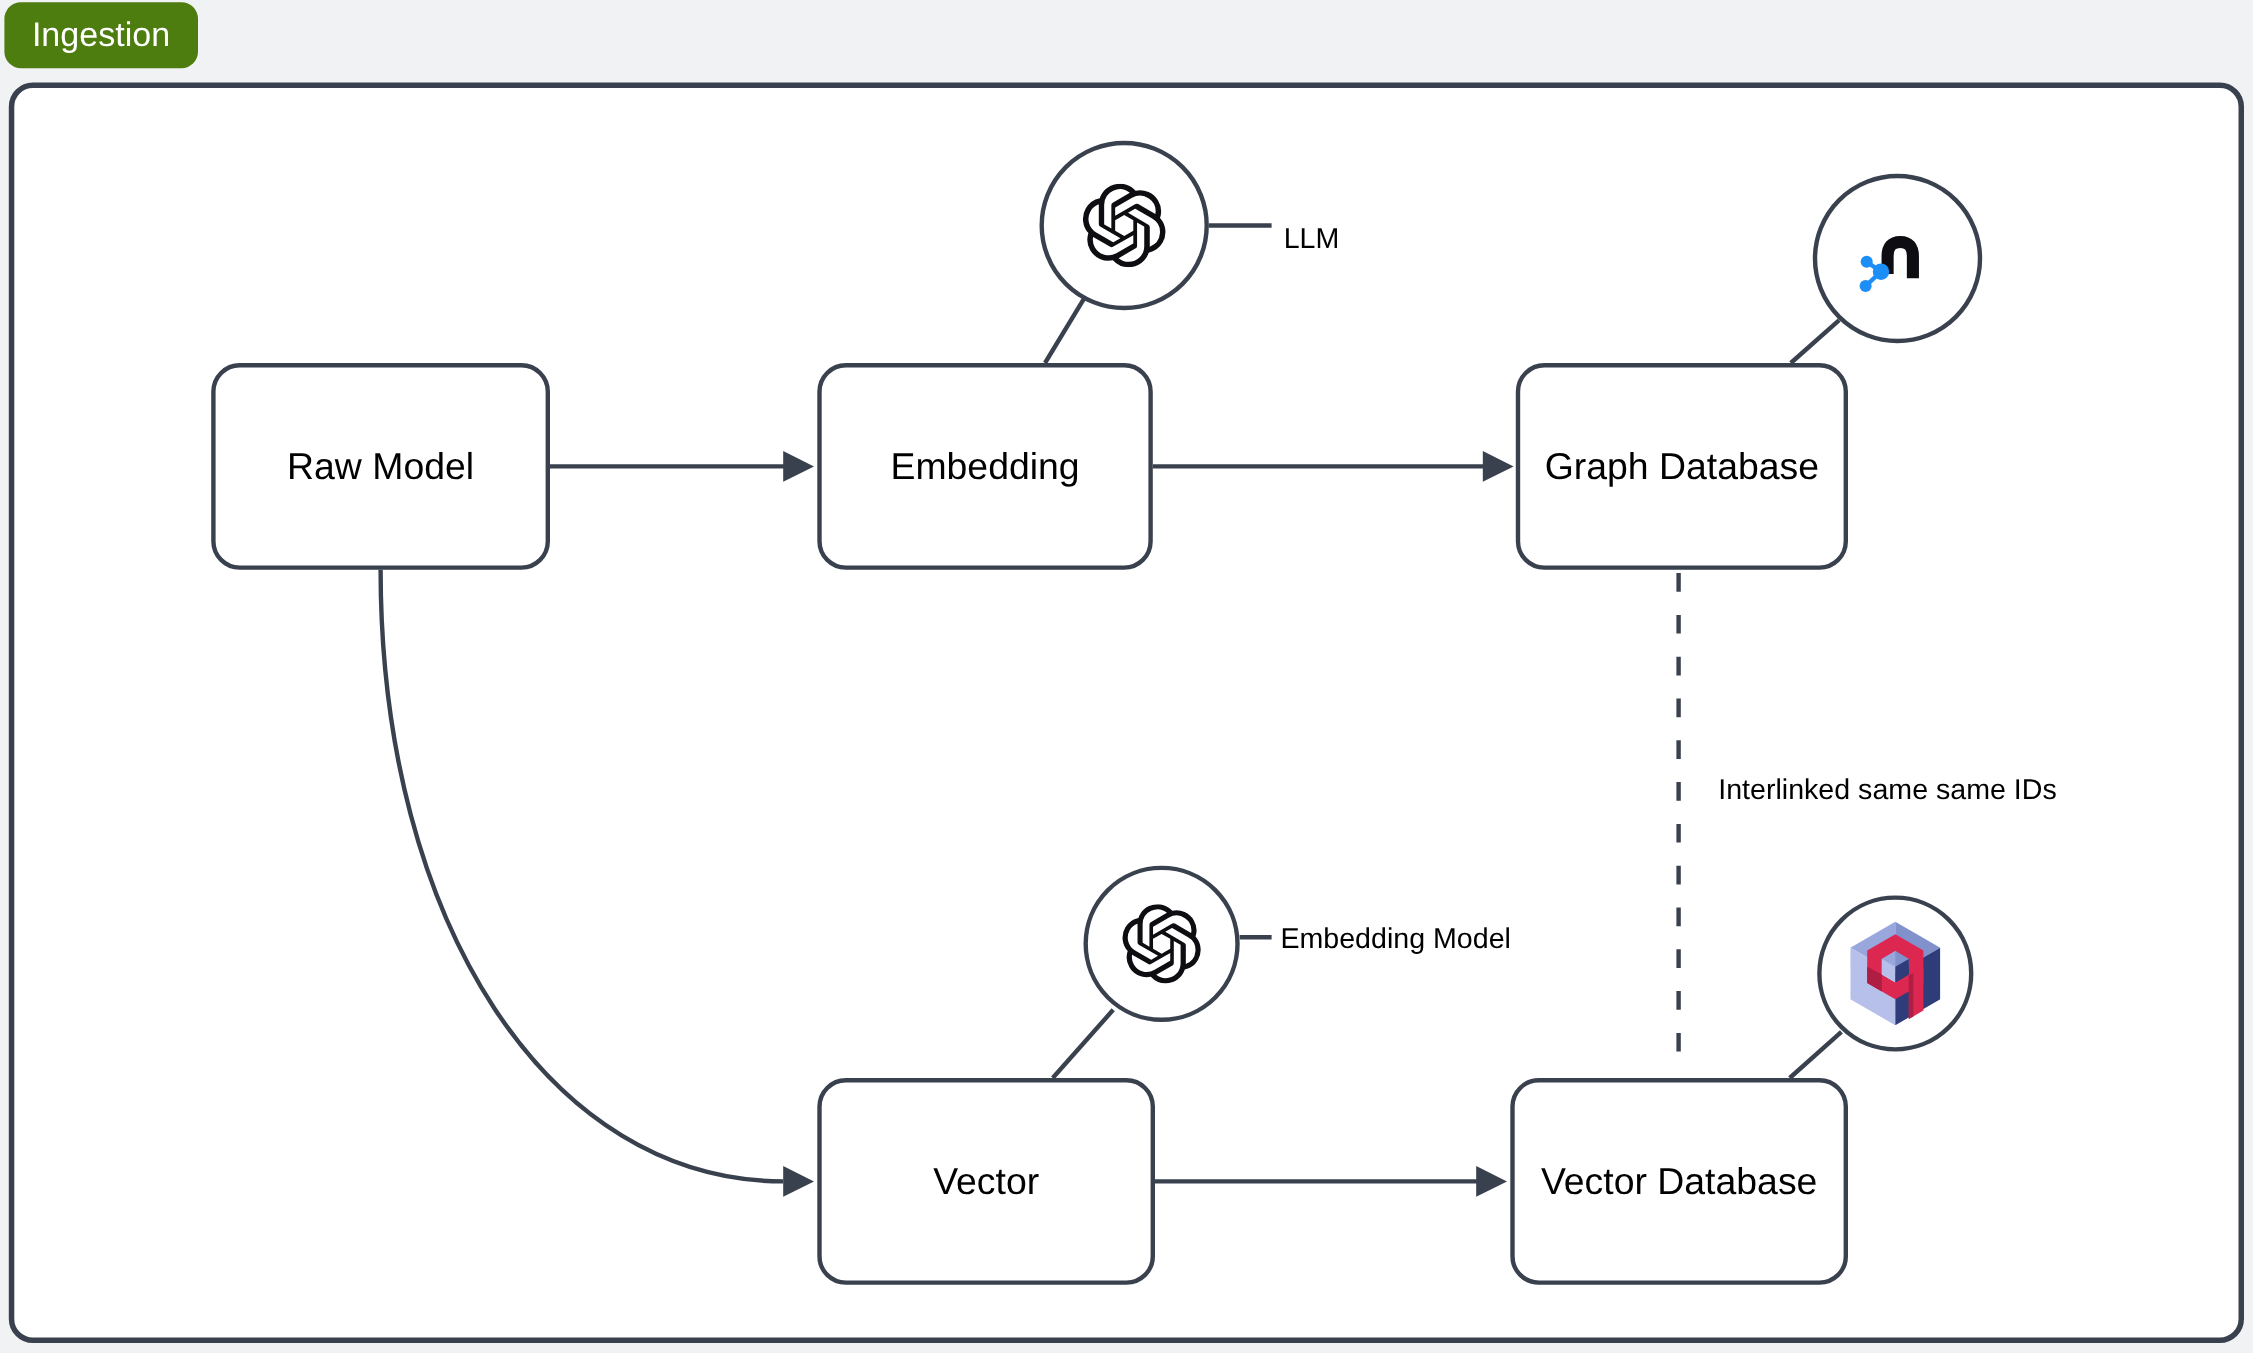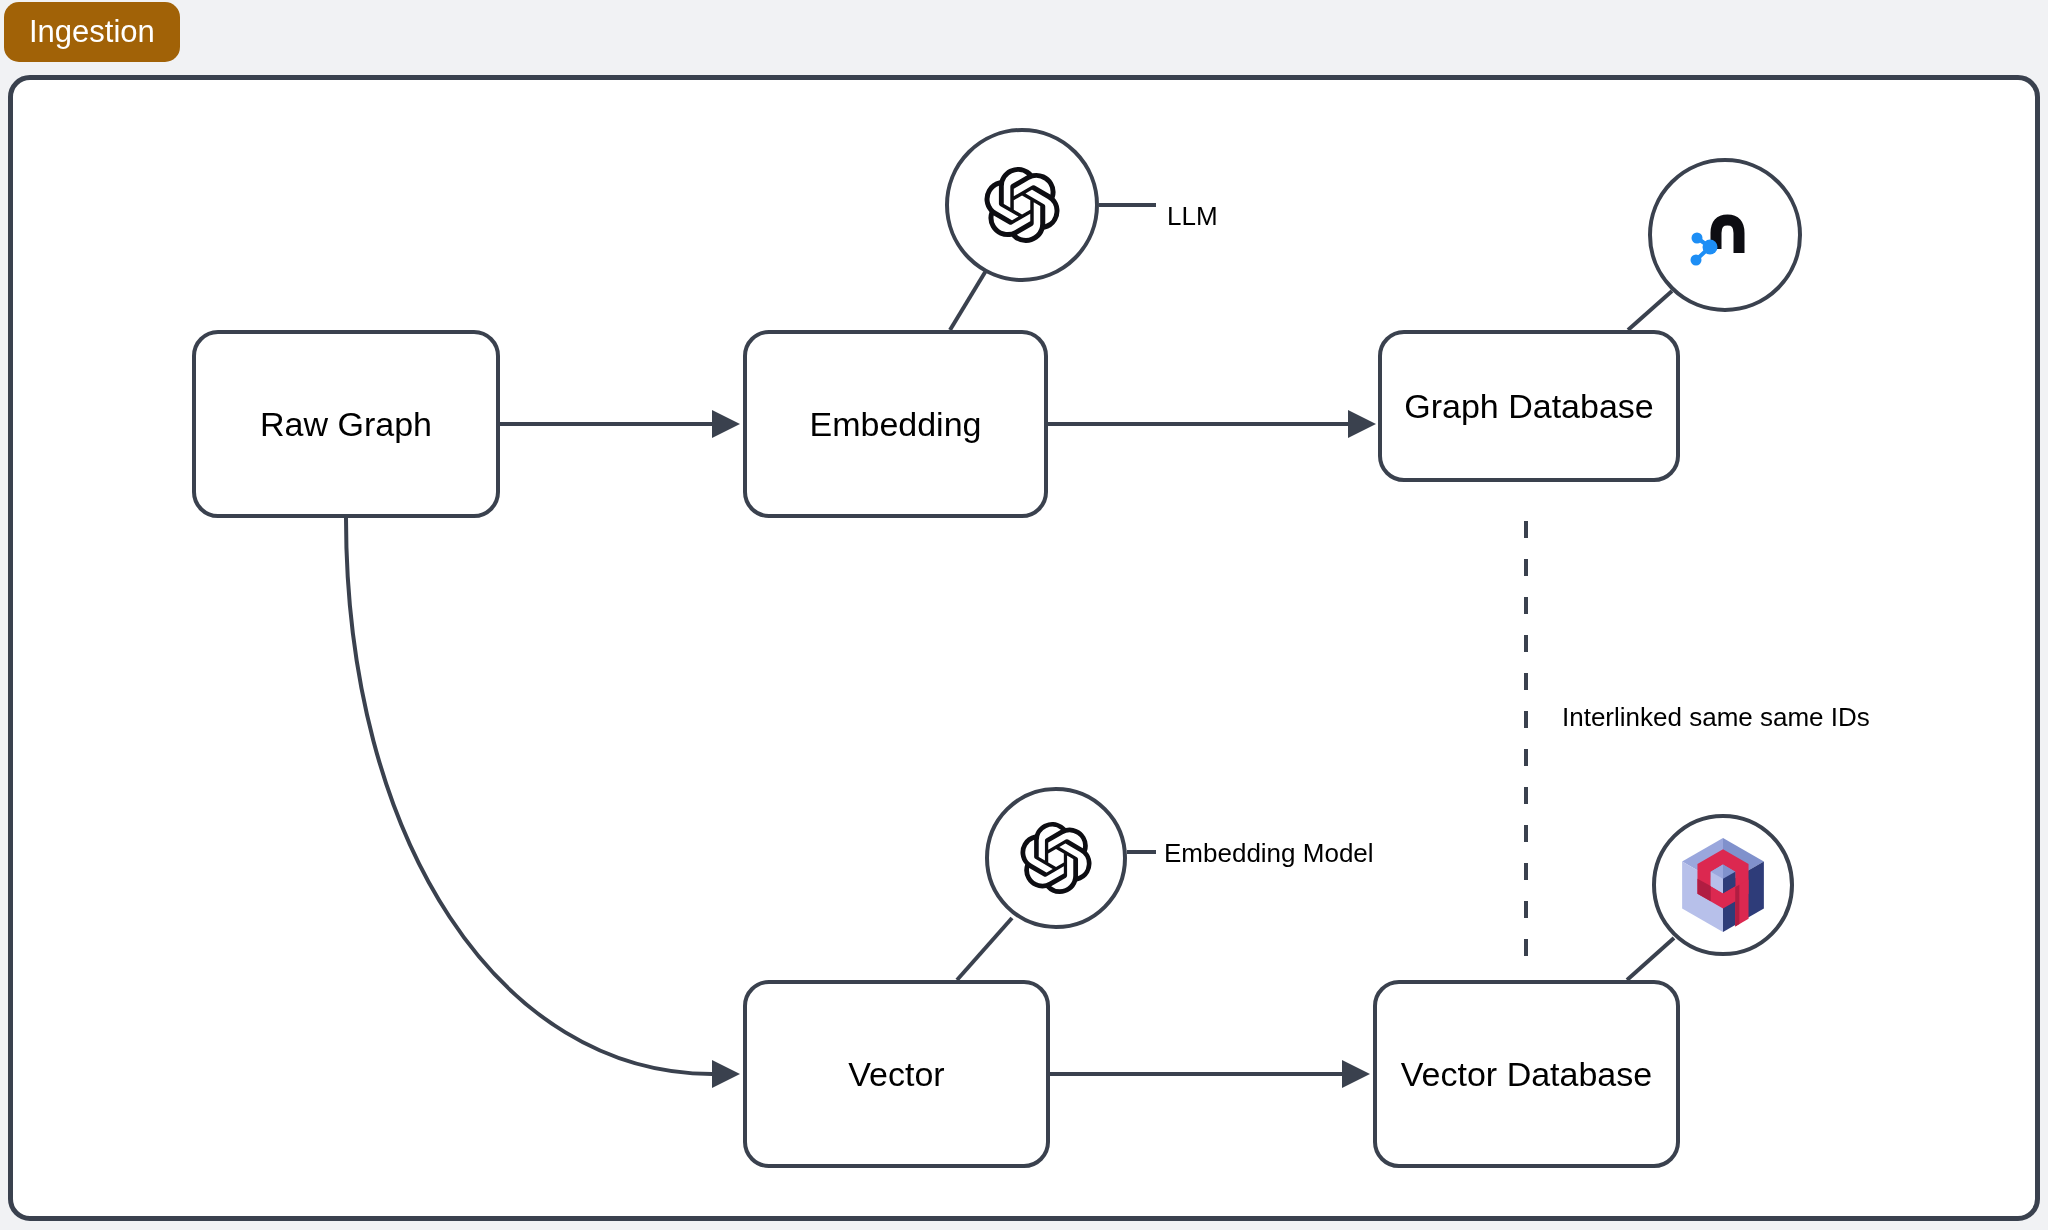--- a/index.html
+++ b/index.html
@@ -13,21 +13,21 @@
     height: 1230px;
     background: #f1f2f4;
     overflow: hidden;
   }
   
   .tab {
     position: absolute;
     left: 4px; top: 2px;
     height: 60px;
     padding: 0 25px;
-    background: #a16207;
+    background: #4d7c0f;
     border-radius: 15px;
     color: #ffffff;
     font-size: 31px;
     display: flex;
     align-items: center;
     z-index: 4;
   }
   
   .canvas {
     position: absolute;
@@ -60,21 +60,21 @@
     display: flex;
     align-items: center;
     justify-content: center;
     color: #000000;
     font-size: 34px;
     z-index: 3;
     text-align: center;
   }
   .node-raw-data        { left: 192px;  top: 330px; width: 308px; height: 188px; }
   .node-ontology        { left: 743px;  top: 330px; width: 305px; height: 188px; }
-  .node-graph-database  { left: 1378px; top: 330px; width: 302px; height: 152px; }
+  .node-graph-database  { left: 1378px; top: 330px; width: 302px; height: 188px; }
   .node-vectors         { left: 743px;  top: 980px; width: 307px; height: 188px; }
   .node-vector-database { left: 1373px; top: 980px; width: 307px; height: 188px; }
   
   .badge {
     position: absolute;
     box-sizing: border-box;
     background: #ffffff;
     border: 4px solid #3a414e;
     border-radius: 50%;
     display: flex;
@@ -129,21 +129,21 @@
 
     <path class="stroke-edge" d="M950,330 L987,269"></path>
     <path class="stroke-edge" d="M1099,205 L1156,205"></path>
     <path class="stroke-edge" d="M1628,330 L1672,291"></path>
     <path class="stroke-edge" d="M957,980 L1012,918"></path>
     <path class="stroke-edge" d="M1127,852 L1156,852"></path>
     <path class="stroke-edge" d="M1627,980 L1674,938"></path>
   </svg>
 
   <div class="node node-raw-data">
-    <span>Raw Graph</span>
+    <span>Raw Model</span>
   </div>
   <div class="node node-ontology">
     <span>Embedding</span>
   </div>
   <div class="node node-graph-database">
     <span>Graph Database</span>
   </div>
   <div class="node node-vectors">
     <span>Vector</span>
   </div>

